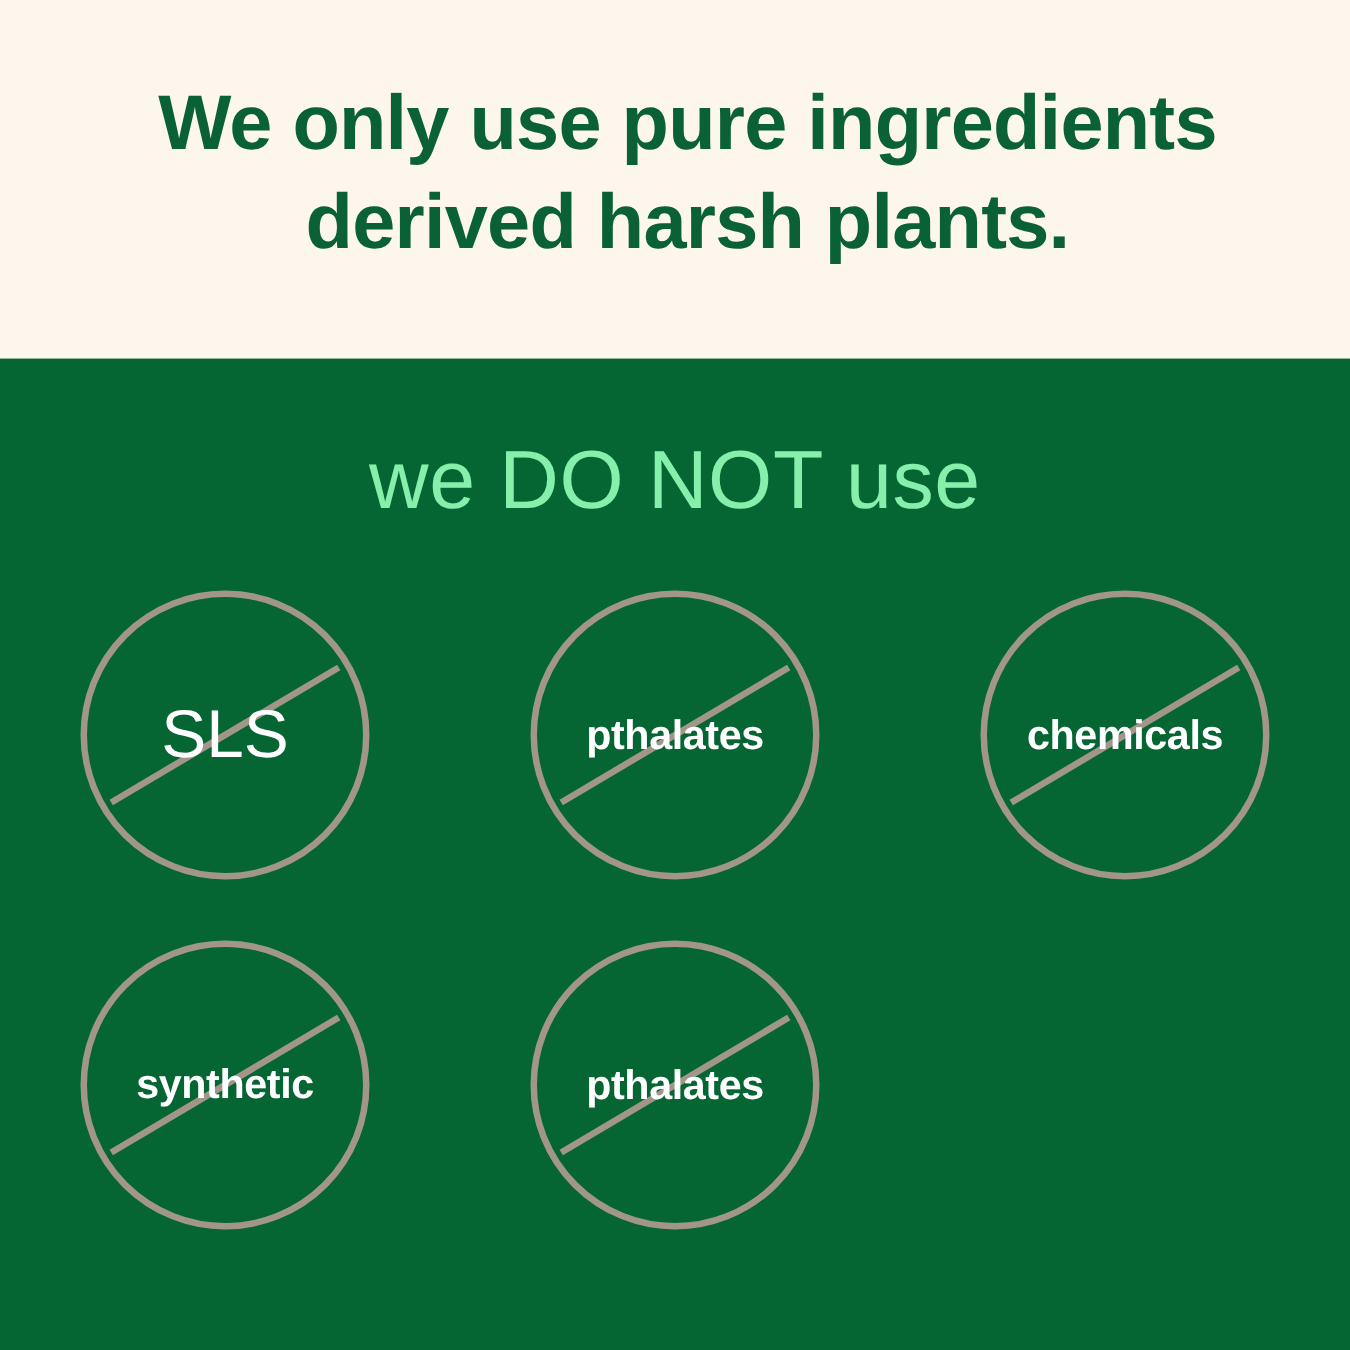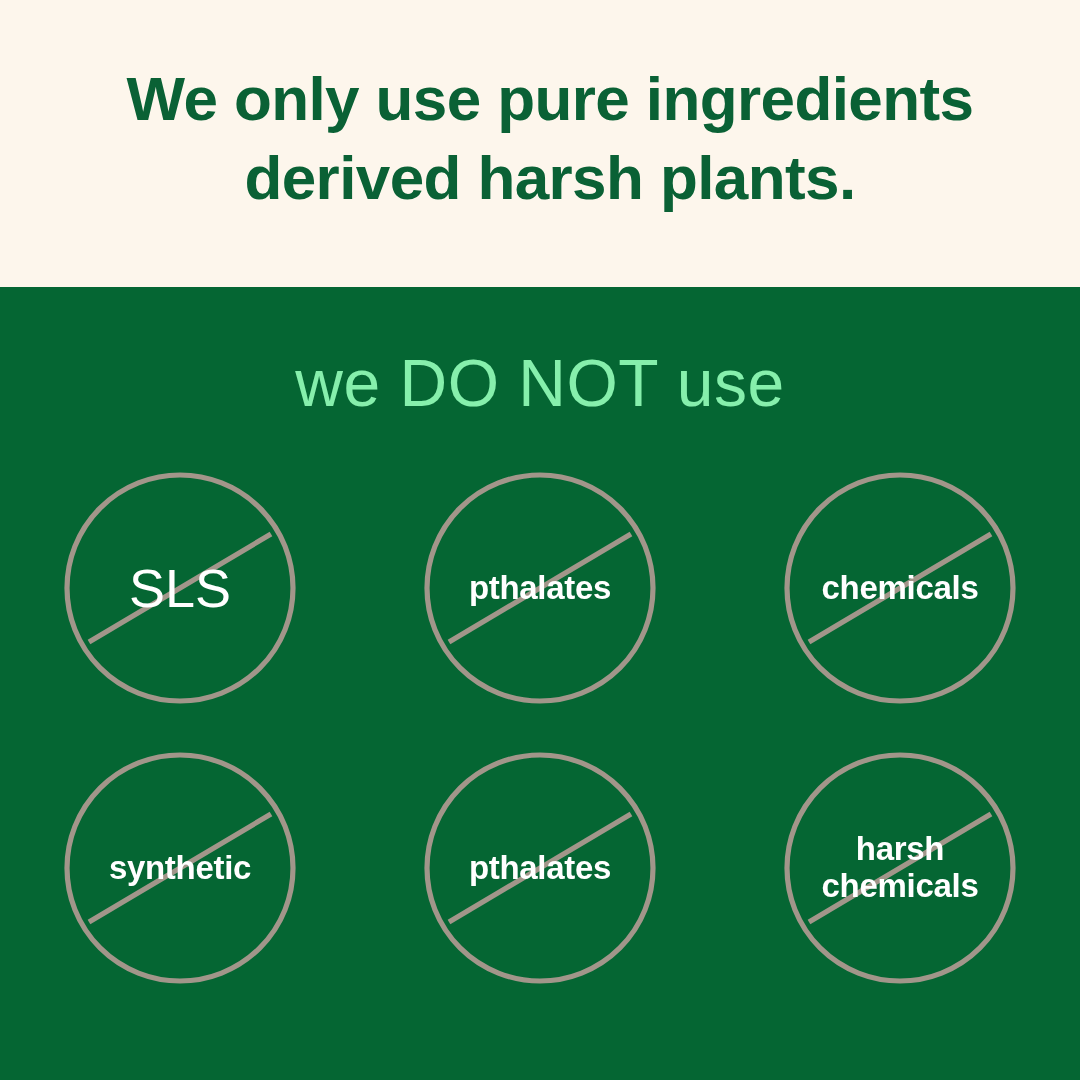--- a/index.html
+++ b/index.html
@@ -196,26 +196,16 @@
       <div class="badge">
         <svg class="badge-ring" viewBox="0 0 232 232">
           <circle cx="116" cy="116" r="113"></circle>
           <line x1="25" y1="170" x2="207" y2="62"></line>
         </svg>
         <div class="badge-label">
           <span class="lbl-line">pthalates</span>
         </div>
       </div>
 
-      <div class="badge">
-        <svg class="badge-ring" viewBox="0 0 232 232">
-          <circle cx="116" cy="116" r="113"></circle>
-          <line x1="25" y1="170" x2="207" y2="62"></line>
-        </svg>
-        <div class="badge-label two-line">
-          <span class="lbl-line">harsh</span>
-          <span class="lbl-line">chemicals</span>
-        </div>
-      </div>
 
     </div>
   </div>
 </div>
 
 </body></html>

